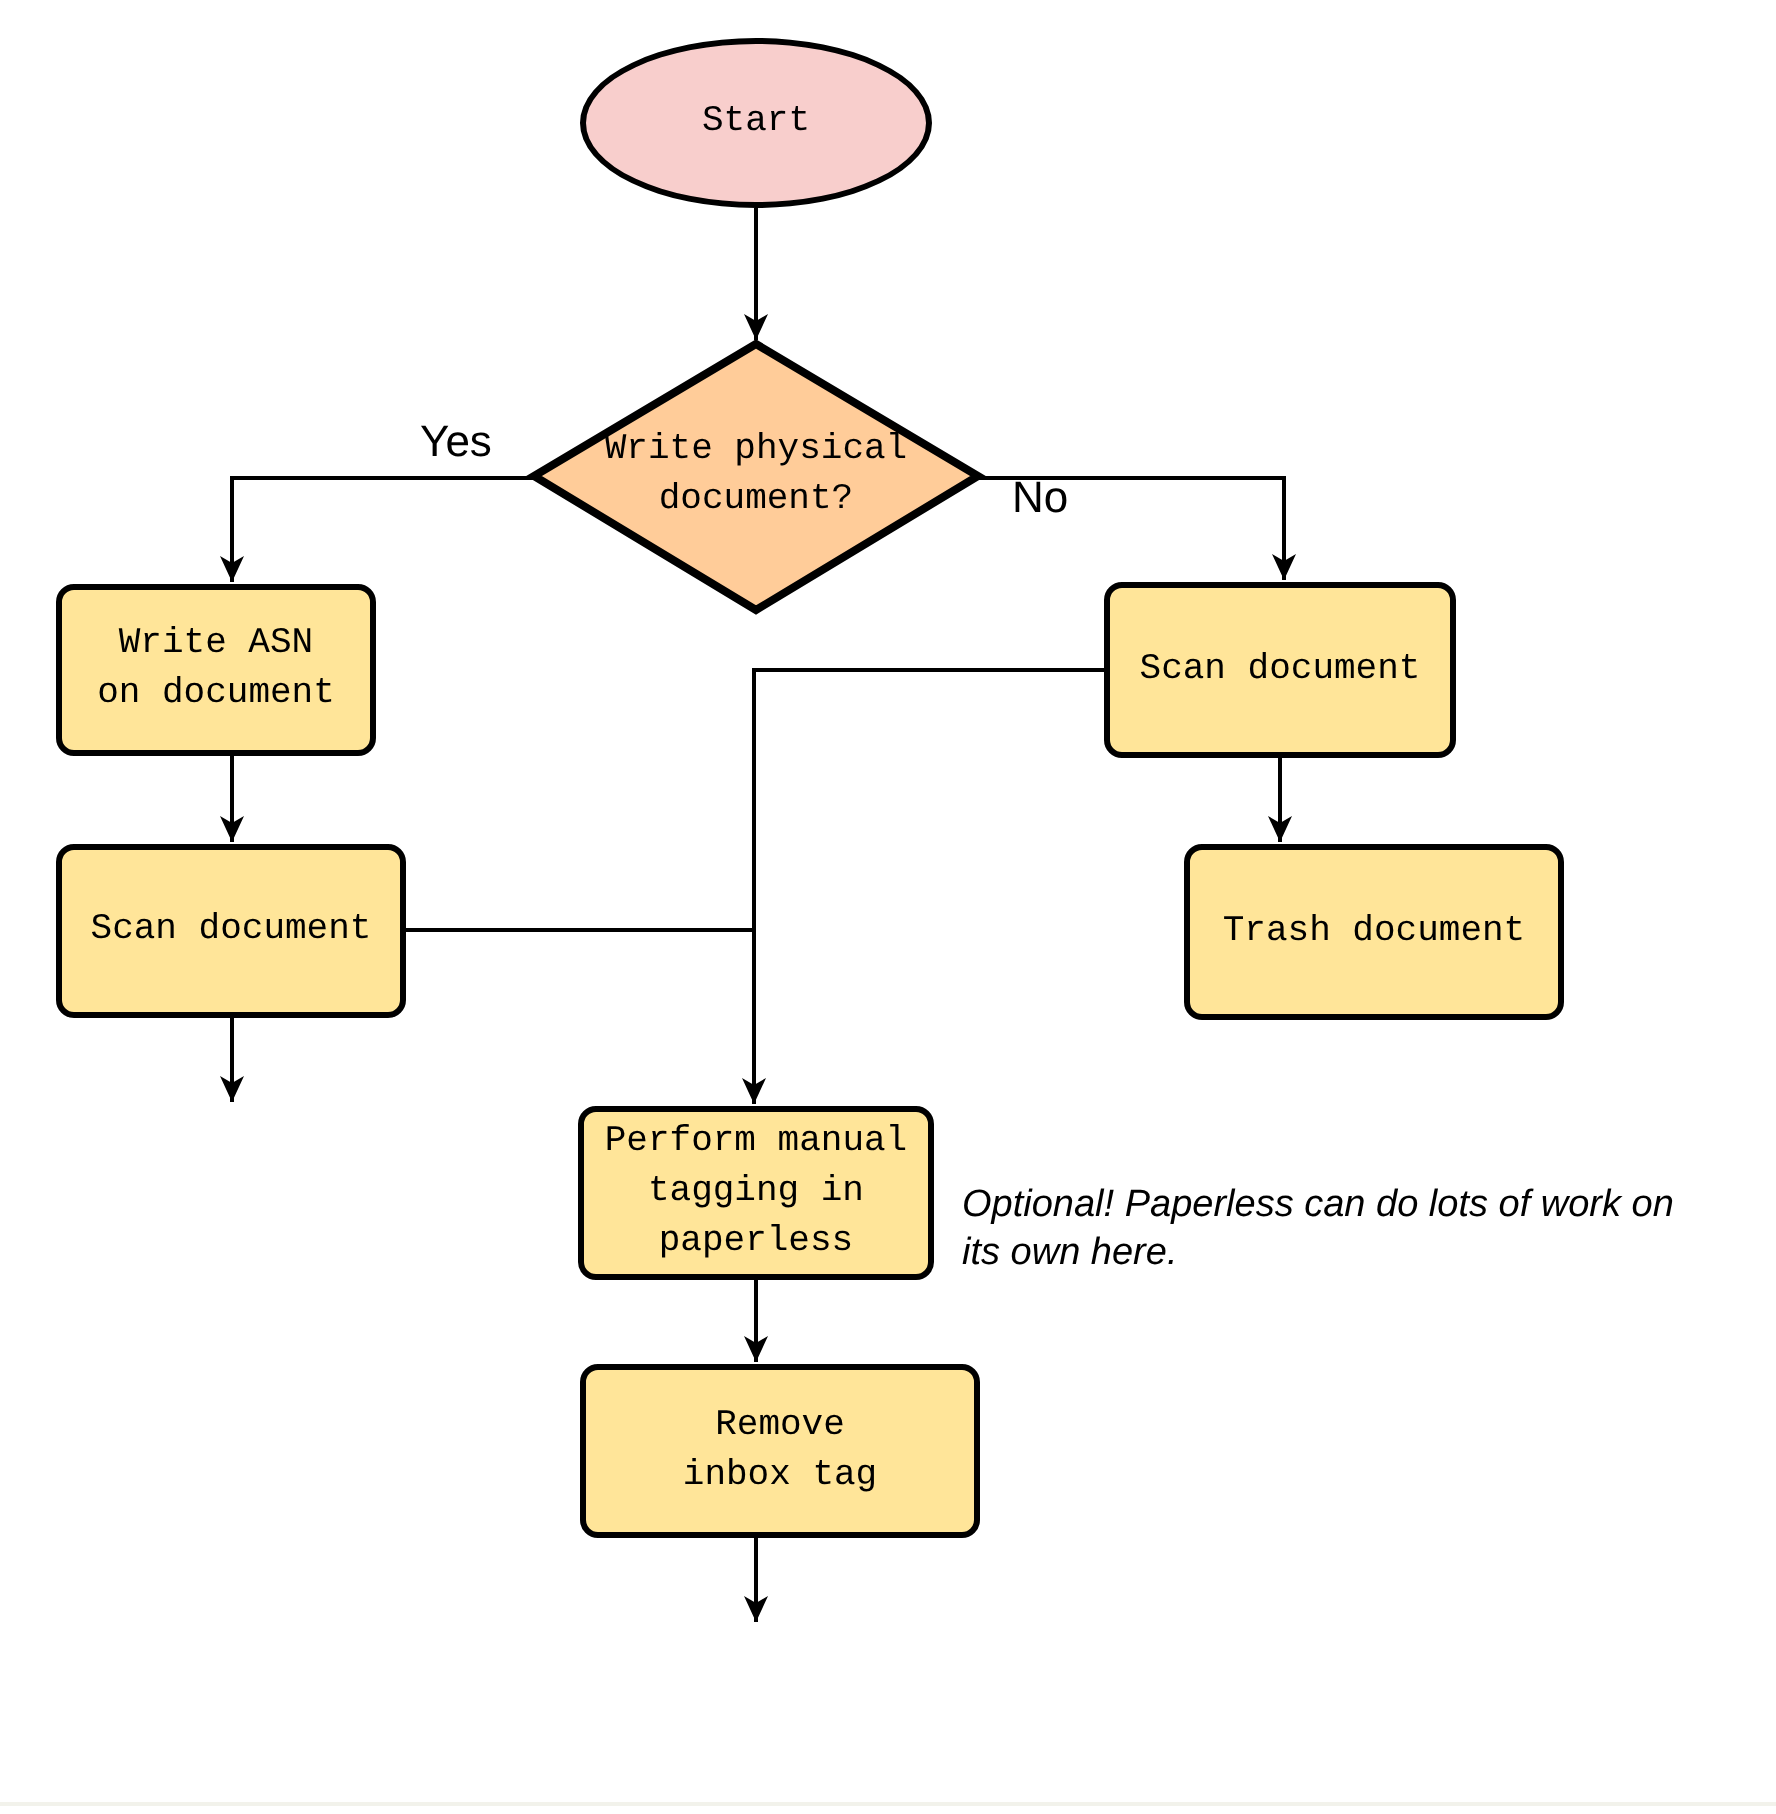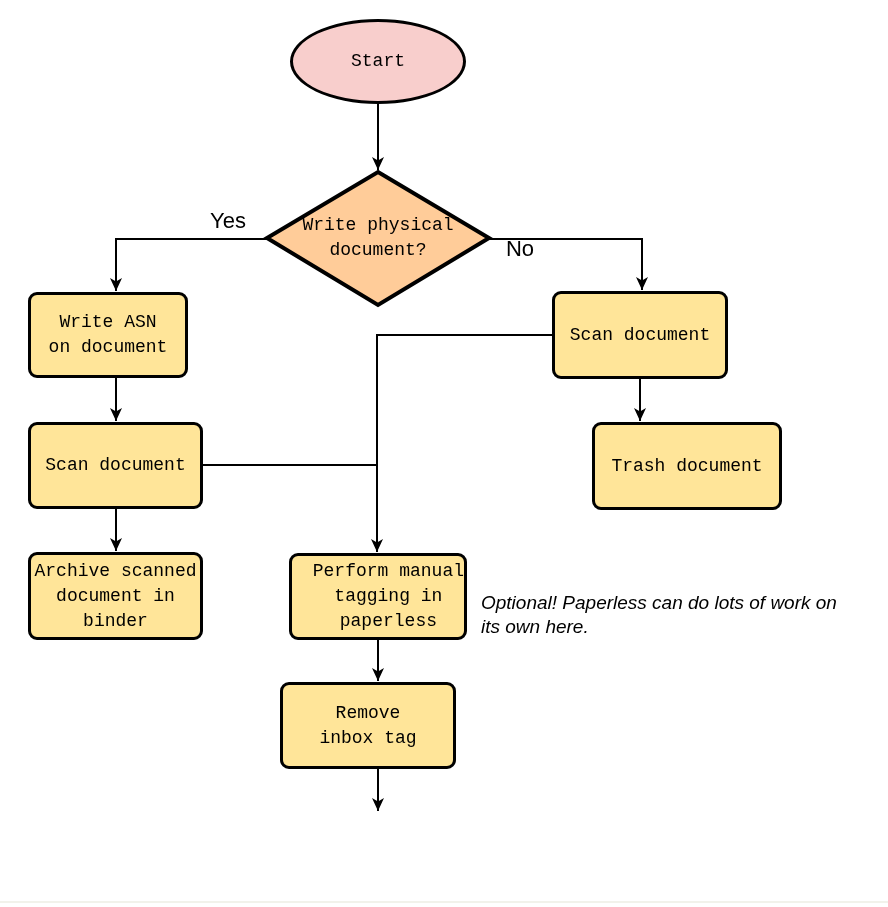--- a/index.html
+++ b/index.html
@@ -106,41 +106,36 @@
 
   <div class="node box" style="left:28px;top:292px;width:160px;height:86px;">
     <span>Write ASN
 on document</span>
   </div>
 
   <div class="node box" style="left:28px;top:422px;width:175px;height:87px;">
     <span>Scan document</span>
   </div>
 
-  <div class="node box" style="left:28px;top:552px;width:175px;height:88px;">
-    <span>Archive scanned
-document in
-binder</span>
-  </div>
 
   <div class="node box" style="left:552px;top:291px;width:176px;height:88px;">
     <span>Scan document</span>
   </div>
 
   <div class="node box" style="left:552px;top:422px;width:190px;height:88px;margin-left:40px;">
     <span>Trash document</span>
   </div>
 
-  <div class="node box" style="left:289px;top:553px;width:178px;height:87px;justify-content:flex-end;">
+  <div class="node box" style="left:289px;top:553px;width:178px;height:87px;">
     <span>Perform manual
 tagging in
 paperless</span>
   </div>
 
-  <div class="node box" style="left:280px;top:682px;width:176px;height:87px;">
+  <div class="node box" style="left:290px;top:682px;width:200px;height:87px;">
     <span>Remove
 inbox tag</span>
   </div>
 
 
   <div class="note">Optional! Paperless can do lots of work on
 its own here.</div>
 
   <div class="hairline"></div>
 

